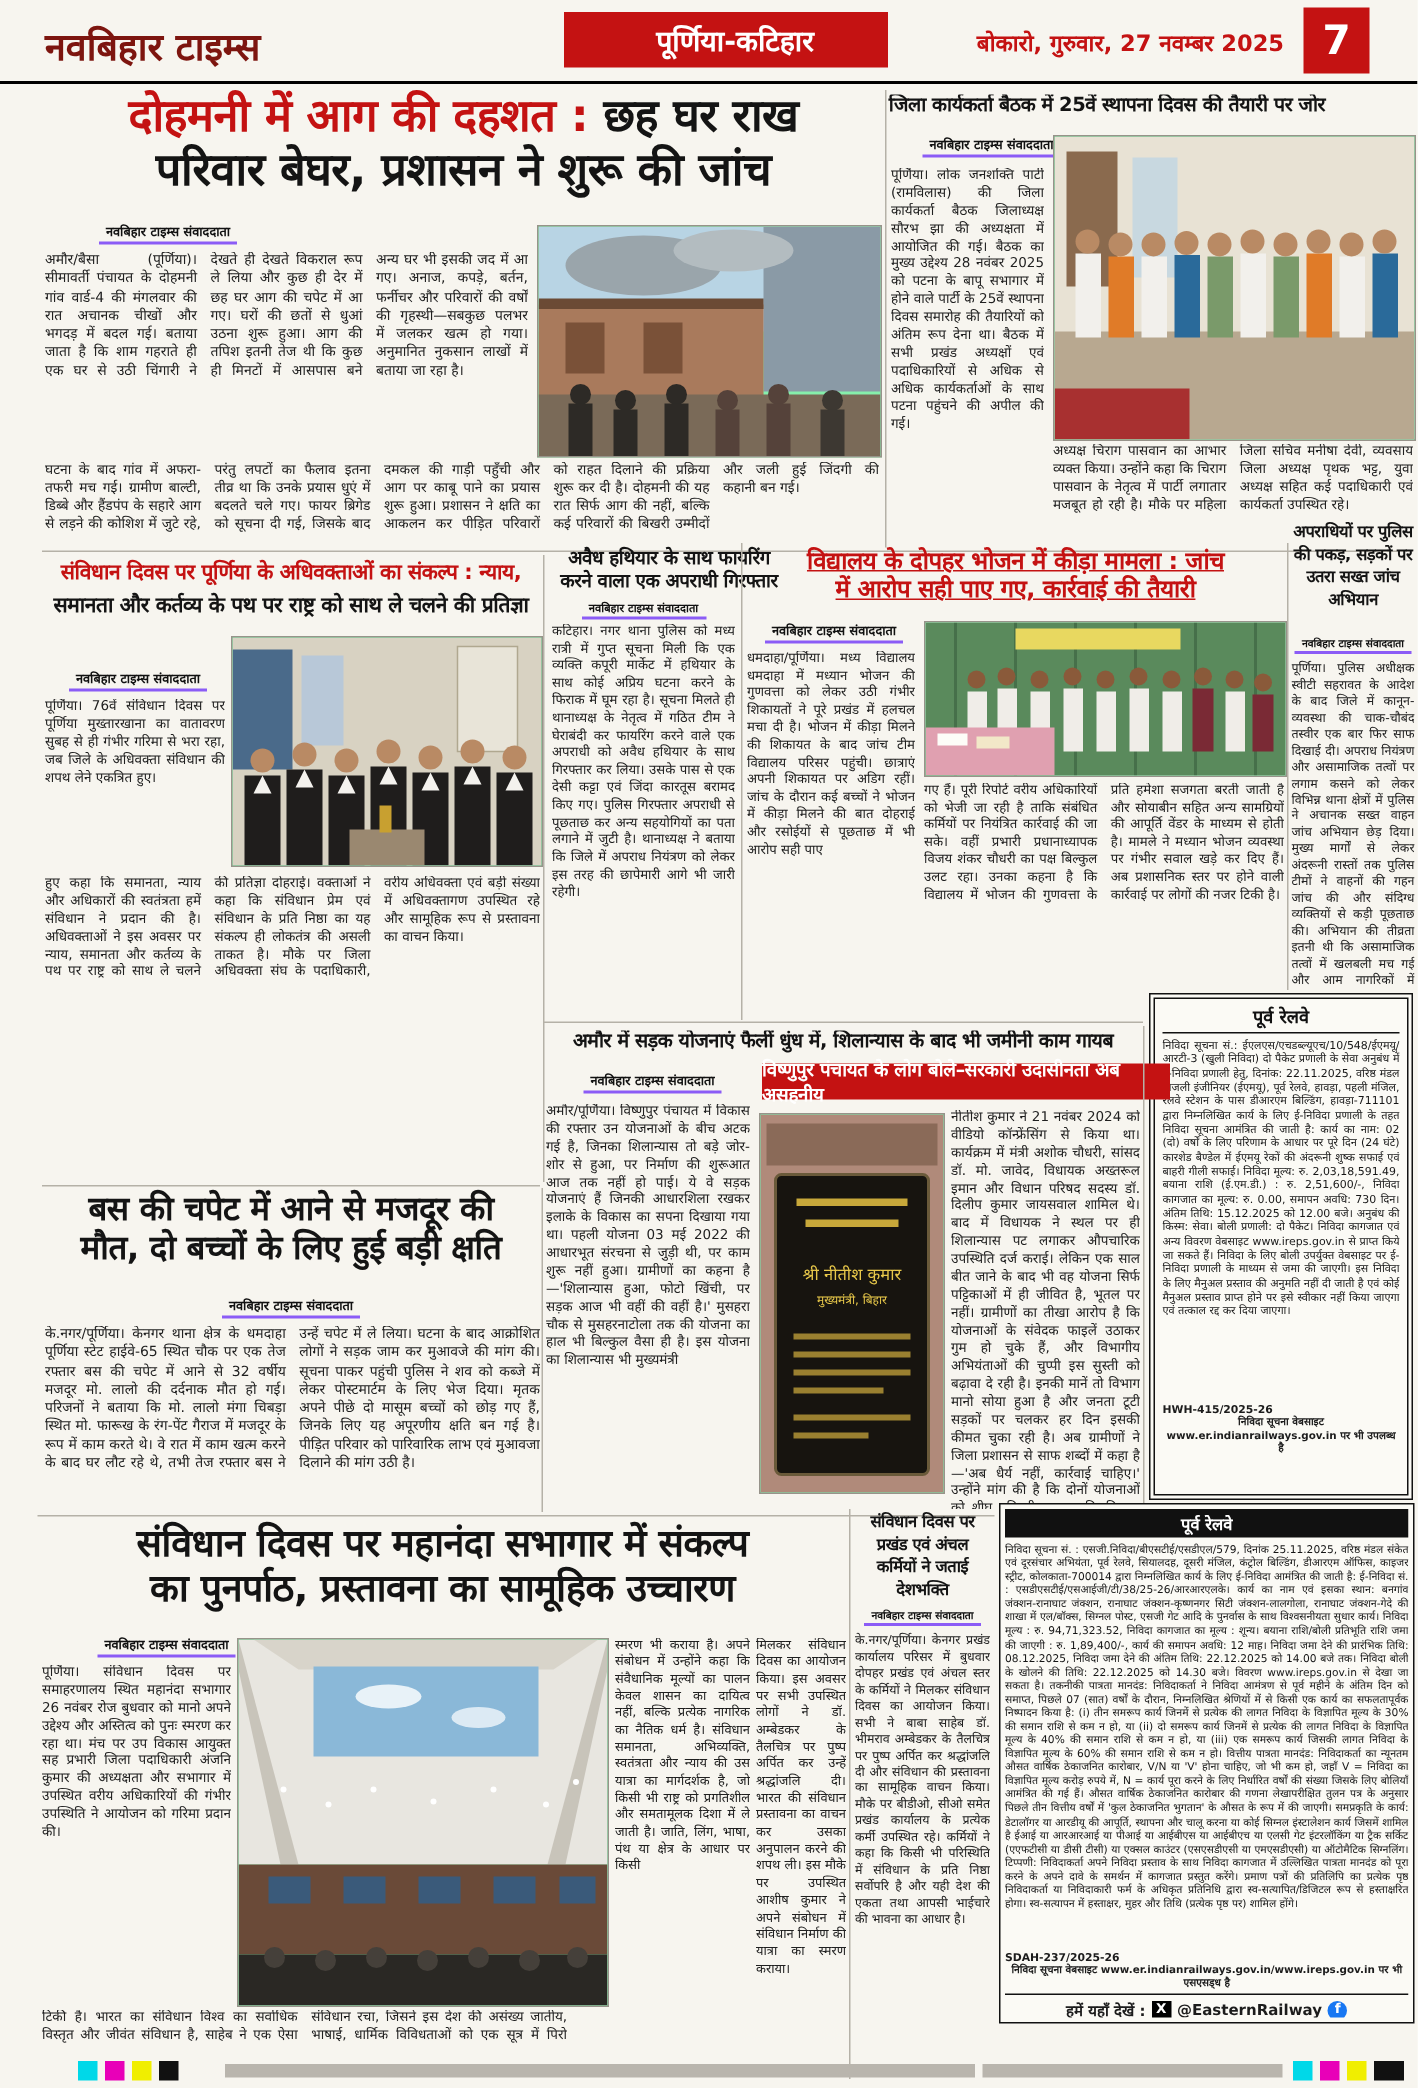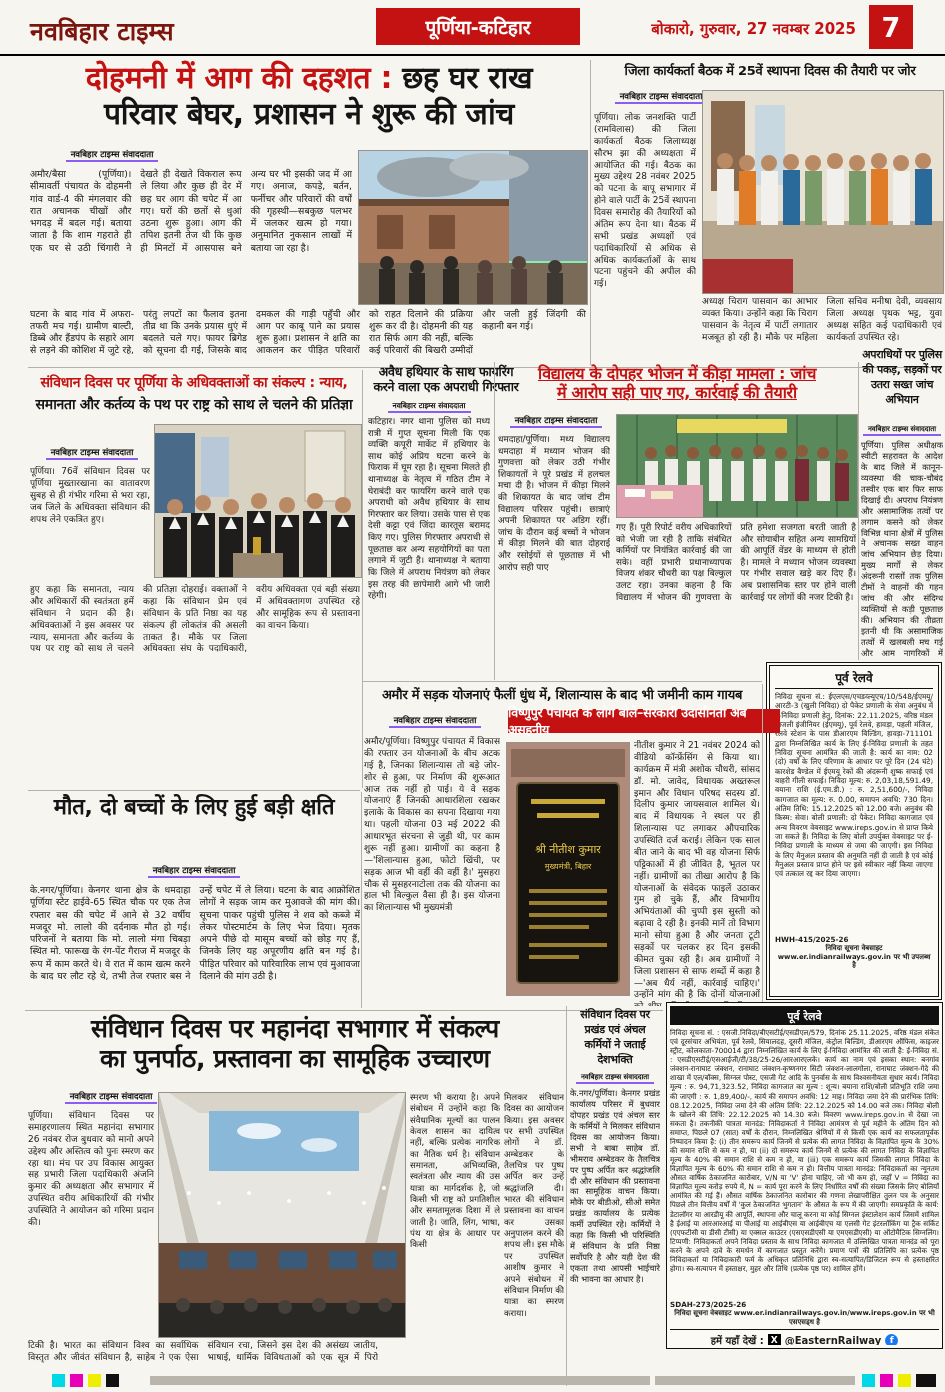--- a/index.html
+++ b/index.html
@@ -44,21 +44,21 @@
   .mark{position:absolute;width:13px;height:13px;}
   .graybar{position:absolute;height:9px;background:#b9b5ad;}
 </style>
 </head>
 <body>
 
 <div class="page">
 
   <div class="abs" style="left:0;top:0;width:945px;height:54px;border-bottom:2.5px solid #000;">
     <div class="abs masthead-name" style="left:30px;top:13px;">नवबिहार टाइम्स</div>
-    <div class="abs edition-box" style="left:376px;top:8px;width:204px;height:37px;">पूर्णिया-कटिहार</div>
+    <div class="abs edition-box" style="left:376px;top:8px;width:204px;height:37px;padding-left:12px;">पूर्णिया-कटिहार</div>
     <div class="abs dateline" style="left:600px;top:18px;width:256px;">बोकारो, गुरुवार, 27 नवम्बर 2025</div>
     <div class="abs pagenum" style="left:869px;top:5px;width:44px;height:44px;">7</div>
   </div>
 
   <div class="abs hl" style="left:28px;top:60px;width:562px;font-size:30px;">
     <div><span class="red">दोहमनी में आग की दहशत :</span><span> छह घर राख</span></div>
     <div>परिवार बेघर, प्रशासन ने शुरू की जांच</div>
   </div>
   <div class="abs byline" style="left:32px;top:148px;width:160px;"><span>नवबिहार टाइम्स संवाददाता</span></div>
   <div class="abs btx c3" style="left:30px;top:168px;width:322px;height:134px;font-size:9.3px;">अमौर/बैसा (पूर्णिया)। सीमावर्ती पंचायत के दोहमनी गांव वार्ड-4 की मंगलवार की रात अचानक चीखों और भगदड़ में बदल गई। बताया जाता है कि शाम गहराते ही एक घर से उठी चिंगारी ने देखते ही देखते विकराल रूप ले लिया और कुछ ही देर में छह घर आग की चपेट में आ गए। घरों की छतों से धुआं उठना शुरू हुआ। आग की तपिश इतनी तेज थी कि कुछ ही मिनटों में आसपास बने अन्य घर भी इसकी जद में आ गए। अनाज, कपड़े, बर्तन, फर्नीचर और परिवारों की वर्षों की गृहस्थी—सबकुछ पलभर में जलकर खत्म हो गया। अनुमानित नुकसान लाखों में बताया जा रहा है।</div>
@@ -89,21 +89,21 @@
       </g>
       <g fill="#3d3832">
         <circle cx="196" cy="116" r="7"></circle>
           <rect x="188" y="122" width="16" height="31"></rect>
       </g>
     </svg>
   </div>
   <div class="abs btx c5" style="left:30px;top:308px;width:556px;height:58px;font-size:9.2px;">घटना के बाद गांव में अफरा-तफरी मच गई। ग्रामीण बाल्टी, डिब्बे और हैंडपंप के सहारे आग से लड़ने की कोशिश में जुटे रहे, परंतु लपटों का फैलाव इतना तीव्र था कि उनके प्रयास धुएं में बदलते चले गए। फायर ब्रिगेड को सूचना दी गई, जिसके बाद दमकल की गाड़ी पहुँची और आग पर काबू पाने का प्रयास शुरू हुआ। प्रशासन ने क्षति का आकलन कर पीड़ित परिवारों को राहत दिलाने की प्रक्रिया शुरू कर दी है। दोहमनी की यह रात सिर्फ आग की नहीं, बल्कि कई परिवारों की बिखरी उम्मीदों और जली हुई जिंदगी की कहानी बन गई।</div>
   <div class="vrule" style="left:590px;top:60px;height:305px;"></div>
 
-  <div class="abs hl" style="left:596px;top:63px;width:348px;font-size:13px;white-space:nowrap;overflow:hidden;">जिला कार्यकर्ता बैठक में 25वें स्थापना दिवस की तैयारी पर जोर</div>
+  <div class="abs hl" style="left:564px;top:63px;width:348px;font-size:13px;white-space:nowrap;overflow:hidden;">जिला कार्यकर्ता बैठक में 25वें स्थापना दिवस की तैयारी पर जोर</div>
   <div class="abs byline" style="left:596px;top:90px;width:130px;"><span>नवबिहार टाइम्स संवाददाता</span></div>
   <div class="abs btx" style="left:594px;top:112px;width:102px;height:252px;font-size:9px;">पूर्णिया। लोक जनशक्ति पार्टी (रामविलास) की जिला कार्यकर्ता बैठक जिलाध्यक्ष सौरभ झा की अध्यक्षता में आयोजित की गई। बैठक का मुख्य उद्देश्य 28 नवंबर 2025 को पटना के बापू सभागार में होने वाले पार्टी के 25वें स्थापना दिवस समारोह की तैयारियों को अंतिम रूप देना था। बैठक में सभी प्रखंड अध्यक्षों एवं पदाधिकारियों से अधिक से अधिक कार्यकर्ताओं के साथ पटना पहुंचने की अपील की गई।</div>
   <div class="photo" style="left:702px;top:90px;width:240px;height:202px;">
     <svg viewBox="0 0 240 202">
       <rect width="240" height="202" fill="#e8e2d4"></rect>
       <rect x="8" y="10" width="34" height="90" fill="#8a6a4e"></rect>
       <rect x="52" y="14" width="30" height="80" fill="#c8d8e0"></rect>
       <rect y="130" width="240" height="72" fill="#b8a890"></rect>
       <rect y="168" width="90" height="34" fill="#a83030"></rect>
       <g>
@@ -290,20 +290,21 @@
         <rect x="22" y="200" width="78" height="4" fill="#9a8030"></rect>
         <rect x="22" y="212" width="50" height="4" fill="#9a8030"></rect>
       </g>
     </svg>
   </div>
   <div class="abs btx" style="left:634px;top:740px;width:126px;height:266px;font-size:9px;">नीतीश कुमार ने 21 नवंबर 2024 को वीडियो कॉन्फ्रेंसिंग से किया था। कार्यक्रम में मंत्री अशोक चौधरी, सांसद डॉ. मो. जावेद, विधायक अख्तरूल इमान और विधान परिषद सदस्य डॉ. दिलीप कुमार जायसवाल शामिल थे। बाद में विधायक ने स्थल पर ही शिलान्यास पट लगाकर औपचारिक उपस्थिति दर्ज कराई। लेकिन एक साल बीत जाने के बाद भी वह योजना सिर्फ पट्टिकाओं में ही जीवित है, भूतल पर नहीं। ग्रामीणों का तीखा आरोप है कि योजनाओं के संवेदक फाइलें उठाकर गुम हो चुके हैं, और विभागीय अभियंताओं की चुप्पी इस सुस्ती को बढ़ावा दे रही है। इनकी मानें तो विभाग मानो सोया हुआ है और जनता टूटी सड़कों पर चलकर हर दिन इसकी कीमत चुका रही है। अब ग्रामीणों ने जिला प्रशासन से साफ शब्दों में कहा है—'अब धैर्य नहीं, कार्रवाई चाहिए।' उन्होंने मांग की है कि दोनों योजनाओं को शीघ्र गति दी जाए, ताकि विकास कागज से उतरकर अमौर की मिट्टी पर दिखाई दे सके।</div>
   <div class="vrule" style="left:762px;top:684px;height:324px;"></div>
   <div class="vrule" style="left:361px;top:792px;height:216px;"></div>
 
   <div class="abs hl" style="left:28px;top:794px;width:332px;font-size:22px;">
+    <div>बस की चपेट में आने से मजदूर की</div>
     <div>मौत, दो बच्चों के लिए हुई बड़ी क्षति</div>
   </div>
   <div class="abs byline" style="left:28px;top:864px;width:332px;"><span>नवबिहार टाइम्स संवाददाता</span></div>
   <div class="abs btx c2" style="left:30px;top:884px;width:330px;height:122px;font-size:9.3px;">के.नगर/पूर्णिया। केनगर थाना क्षेत्र के धमदाहा पूर्णिया स्टेट हाईवे-65 स्थित चौक पर एक तेज रफ्तार बस की चपेट में आने से 32 वर्षीय मजदूर मो. लालो की दर्दनाक मौत हो गई। परिजनों ने बताया कि मो. लालो मंगा चिबड़ा स्थित मो. फारूख के रंग-पेंट गैराज में मजदूर के रूप में काम करते थे। वे रात में काम खत्म करने के बाद घर लौट रहे थे, तभी तेज रफ्तार बस ने उन्हें चपेट में ले लिया। घटना के बाद आक्रोशित लोगों ने सड़क जाम कर मुआवजे की मांग की। सूचना पाकर पहुंची पुलिस ने शव को कब्जे में लेकर पोस्टमार्टम के लिए भेज दिया। मृतक अपने पीछे दो मासूम बच्चों को छोड़ गए हैं, जिनके लिए यह अपूरणीय क्षति बन गई है। पीड़ित परिवार को पारिवारिक लाभ एवं मुआवजा दिलाने की मांग उठी है।</div>
   <div class="hrule" style="left:25px;top:1010px;width:638px;"></div>
 
   <div class="abs hl" style="left:25px;top:1014px;width:540px;font-size:25px;">
     <div>संविधान दिवस पर महानंदा सभागार में संकल्प</div>
     <div>का पुनर्पाठ, प्रस्तावना का सामूहिक उच्चारण</div>
   </div>
@@ -355,21 +356,21 @@
 
   <div class="vrule" style="left:566px;top:1006px;height:380px;"></div>
   <div class="abs hl" style="left:570px;top:1008px;width:90px;font-size:11px;line-height:1.35;">संविधान दिवस पर प्रखंड एवं अंचल कर्मियों ने जताई देशभक्ति</div>
   <div class="abs byline" style="left:570px;top:1072px;width:90px;font-size:7px;"><span>नवबिहार टाइम्स संवाददाता</span></div>
   <div class="abs btx" style="left:570px;top:1088px;width:90px;height:296px;font-size:8.3px;">के.नगर/पूर्णिया। केनगर प्रखंड कार्यालय परिसर में बुधवार दोपहर प्रखंड एवं अंचल स्तर के कर्मियों ने मिलकर संविधान दिवस का आयोजन किया। सभी ने बाबा साहेब डॉ. भीमराव अम्बेडकर के तैलचित्र पर पुष्प अर्पित कर श्रद्धांजलि दी और संविधान की प्रस्तावना का सामूहिक वाचन किया। मौके पर बीडीओ, सीओ समेत प्रखंड कार्यालय के प्रत्येक कर्मी उपस्थित रहे। कर्मियों ने कहा कि किसी भी परिस्थिति में संविधान के प्रति निष्ठा सर्वोपरि है और यही देश की एकता तथा आपसी भाईचारे की भावना का आधार है।</div>
 
   <div class="notice" style="left:666px;top:1002px;width:277px;height:347px;padding:3px;">
     <div style="height:100%;box-sizing:border-box;overflow:hidden;">
       <div class="n-title-bar">पूर्व रेलवे</div>
       <div class="n-body" style="height:272px;font-size:7.1px;">निविदा सूचना सं. : एसजी.निविदा/बीएसटीई/एसडीएल/579, दिनांक 25.11.2025, वरिष्ठ मंडल संकेत एवं दूरसंचार अभियंता, पूर्व रेलवे, सियालदह, दूसरी मंजिल, कंट्रोल बिल्डिंग, डीआरएम ऑफिस, काइजर स्ट्रीट, कोलकाता-700014 द्वारा निम्नलिखित कार्य के लिए ई-निविदा आमंत्रित की जाती है: ई-निविदा सं. : एसडीएसटीई/एसआईजी/टी/38/25-26/आरआरएलके। कार्य का नाम एवं इसका स्थान: बनगांव जंक्शन-रानाघाट जंक्शन, रानाघाट जंक्शन-कृष्णनगर सिटी जंक्शन-लालगोला, रानाघाट जंक्शन-गेदे की शाखा में एल/बॉक्स, सिग्नल पोस्ट, एसजी गेट आदि के पुनर्वास के साथ विश्वसनीयता सुधार कार्य। निविदा मूल्य : रु. 94,71,323.52, निविदा कागजात का मूल्य : शून्य। बयाना राशि/बोली प्रतिभूति राशि जमा की जाएगी : रु. 1,89,400/-, कार्य की समापन अवधि: 12 माह। निविदा जमा देने की प्रारंभिक तिथि: 08.12.2025, निविदा जमा देने की अंतिम तिथि: 22.12.2025 को 14.00 बजे तक। निविदा बोली के खोलने की तिथि: 22.12.2025 को 14.30 बजे। विवरण www.ireps.gov.in से देखा जा सकता है। तकनीकी पात्रता मानदंड: निविदाकर्ता ने निविदा आमंत्रण से पूर्व महीने के अंतिम दिन को समाप्त, पिछले 07 (सात) वर्षों के दौरान, निम्नलिखित श्रेणियों में से किसी एक कार्य का सफलतापूर्वक निष्पादन किया है: (i) तीन समरूप कार्य जिनमें से प्रत्येक की लागत निविदा के विज्ञापित मूल्य के 30% की समान राशि से कम न हो, या (ii) दो समरूप कार्य जिनमें से प्रत्येक की लागत निविदा के विज्ञापित मूल्य के 40% की समान राशि से कम न हो, या (iii) एक समरूप कार्य जिसकी लागत निविदा के विज्ञापित मूल्य के 60% की समान राशि से कम न हो। वित्तीय पात्रता मानदंड: निविदाकर्ता का न्यूनतम औसत वार्षिक ठेकाजनित कारोबार, V/N या 'V' होना चाहिए, जो भी कम हो, जहाँ V = निविदा का विज्ञापित मूल्य करोड़ रुपये में, N = कार्य पूरा करने के लिए निर्धारित वर्षों की संख्या जिसके लिए बोलियाँ आमंत्रित की गई हैं। औसत वार्षिक ठेकाजनित कारोबार की गणना लेखापरीक्षित तुलन पत्र के अनुसार पिछले तीन वित्तीय वर्षों में 'कुल ठेकाजनित भुगतान' के औसत के रूप में की जाएगी। समप्रकृति के कार्य: डेटालॉगर या आरडीयू की आपूर्ति, स्थापना और चालू करना या कोई सिग्नल इंस्टालेशन कार्य जिसमें शामिल है ईआई या आरआरआई या पीआई या आईबीएस या आईबीएच या एलसी गेट इंटरलॉकिंग या ट्रैक सर्किट (एएफटीसी या डीसी टीसी) या एक्सल काउंटर (एसएसडीएसी या एमएसडीएसी) या ऑटोमैटिक सिग्नलिंग। टिप्पणी: निविदाकर्ता अपने निविदा प्रस्ताव के साथ निविदा कागजात में उल्लिखित पात्रता मानदंड को पूरा करने के अपने दावे के समर्थन में कागजात प्रस्तुत करेंगे। प्रमाण पत्रों की प्रतिलिपि का प्रत्येक पृष्ठ निविदाकर्ता या निविदाकारी फर्म के अधिकृत प्रतिनिधि द्वारा स्व-सत्यापित/डिजिटल रूप से हस्ताक्षरित होगा। स्व-सत्यापन में हस्ताक्षर, मुहर और तिथि (प्रत्येक पृष्ठ पर) शामिल होंगे।</div>
-      <div class="n-ref">SDAH-273/2025-26</div>
+      <div class="n-ref">SDAH-237/2025-26</div>
       <div class="n-avail">निविदा सूचना वेबसाइट www.er.indianrailways.gov.in/www.ireps.gov.in पर भी एसएसड्ध है</div>
       <div class="social" style="font-size:10px;">
         <span>हमें यहाँ देखें :</span>
         <span class="xicon">X</span>
         <span>@EasternRailway</span>
         <span class="fbicon">f</span>
 
       </div>
     </div>
   </div>

